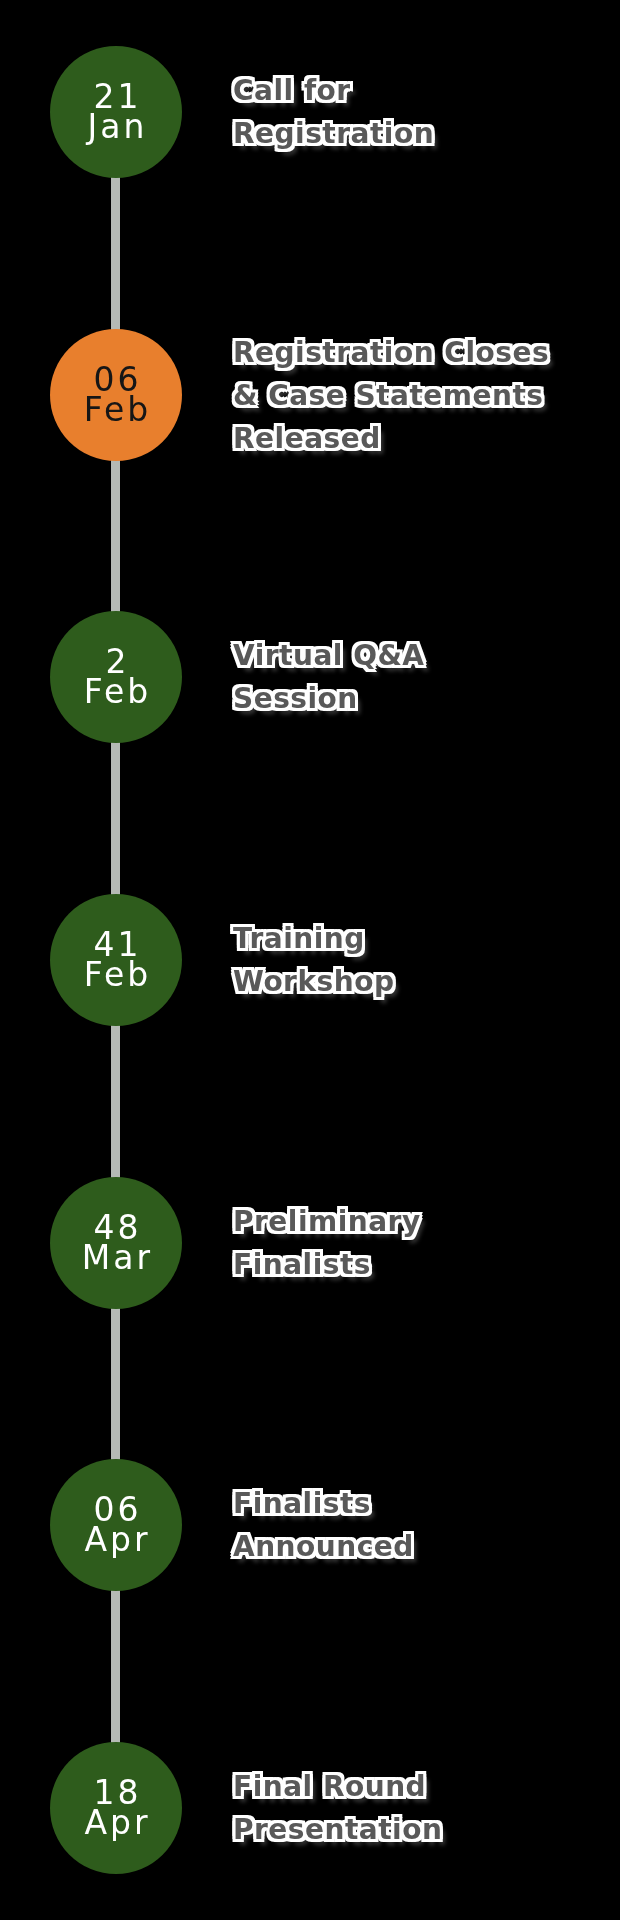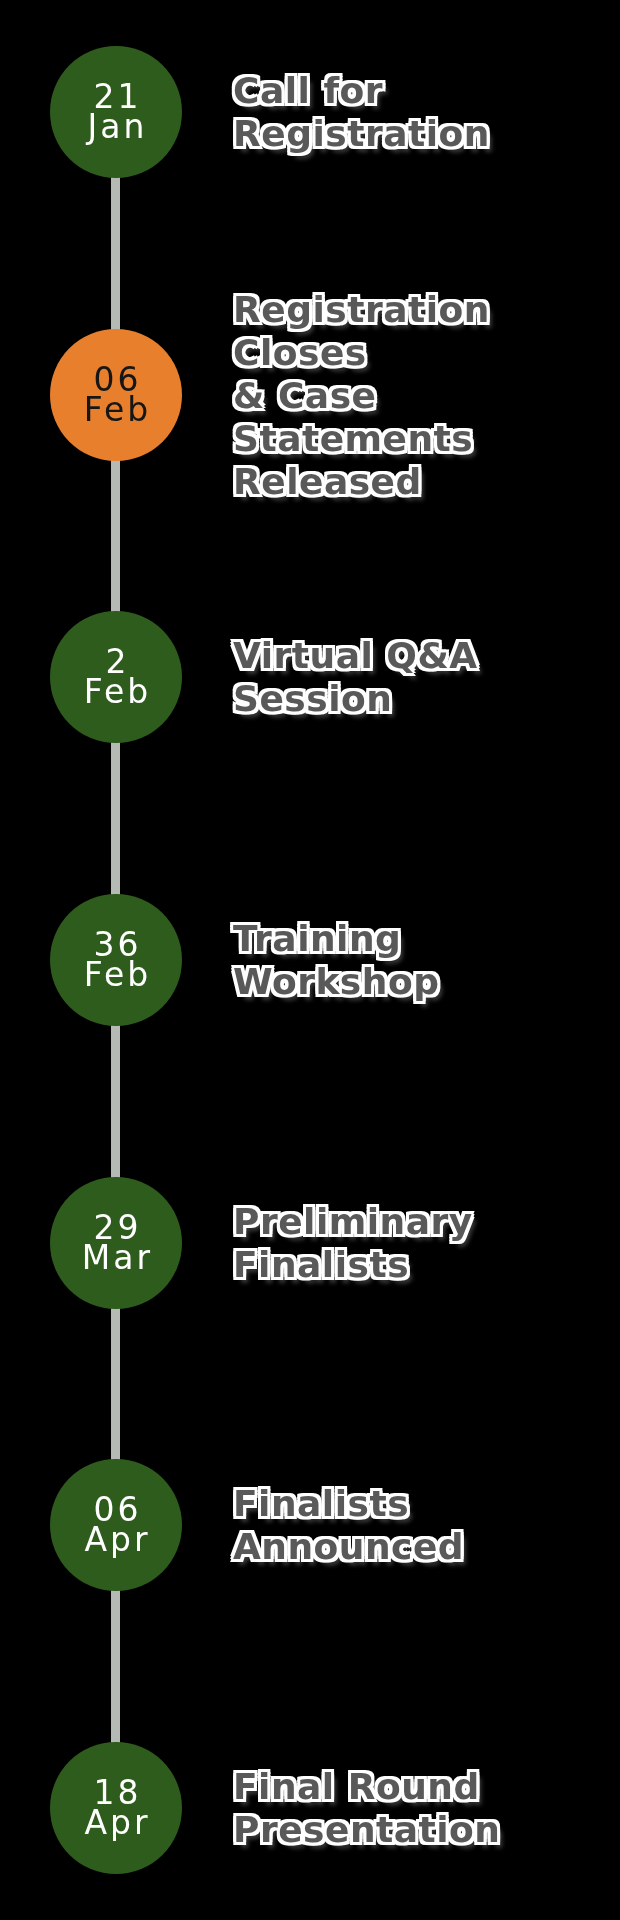--- a/index.html
+++ b/index.html
@@ -42,21 +42,21 @@
     color: var(--date-on-green, #fff);
   }
   .circle.orange .date-line { color: var(--date-on-orange, #161616); }
 
   .label {
     position: absolute;
     left: 233px; top: 0;
     transform: translateY(-50%);
     max-width: 385px;
     white-space: pre-line;
-    font-size: 36px;
+    font-size: 28px;
     font-weight: bold;
     line-height: 43px;
     letter-spacing: 0.5px;
     color: var(--label-gray, #595959);
     text-shadow:
       3px 0 0 #fff, -3px 0 0 #fff, 0 3px 0 #fff, 0 -3px 0 #fff,
       2px 2px 0 #fff, -2px -2px 0 #fff, 2px -2px 0 #fff, -2px 2px 0 #fff,
       3px 3px 0 #fff, -3px -3px 0 #fff, 3px -3px 0 #fff, -3px 3px 0 #fff,
       0 0 2px #fff,
       5px 6px 4px rgba(70,70,70,0.85);
@@ -92,30 +92,30 @@
     <div class="circle green">
       <div class="date-line">2</div>
       <div class="date-line">Feb</div>
     </div>
     <div class="label">Virtual Q&amp;A
 Session</div>
   </div>
 
   <div class="event" style="--cy:960px">
     <div class="circle green">
-      <div class="date-line">36</div>
+      <div class="date-line">41</div>
       <div class="date-line">Feb</div>
     </div>
     <div class="label">Training
 Workshop</div>
   </div>
 
   <div class="event" style="--cy:1243px">
     <div class="circle green">
-      <div class="date-line">29</div>
+      <div class="date-line">48</div>
       <div class="date-line">Mar</div>
     </div>
     <div class="label">Preliminary
 Finalists</div>
   </div>
 
   <div class="event" style="--cy:1525px">
     <div class="circle green">
       <div class="date-line">06</div>
       <div class="date-line">Apr</div>

